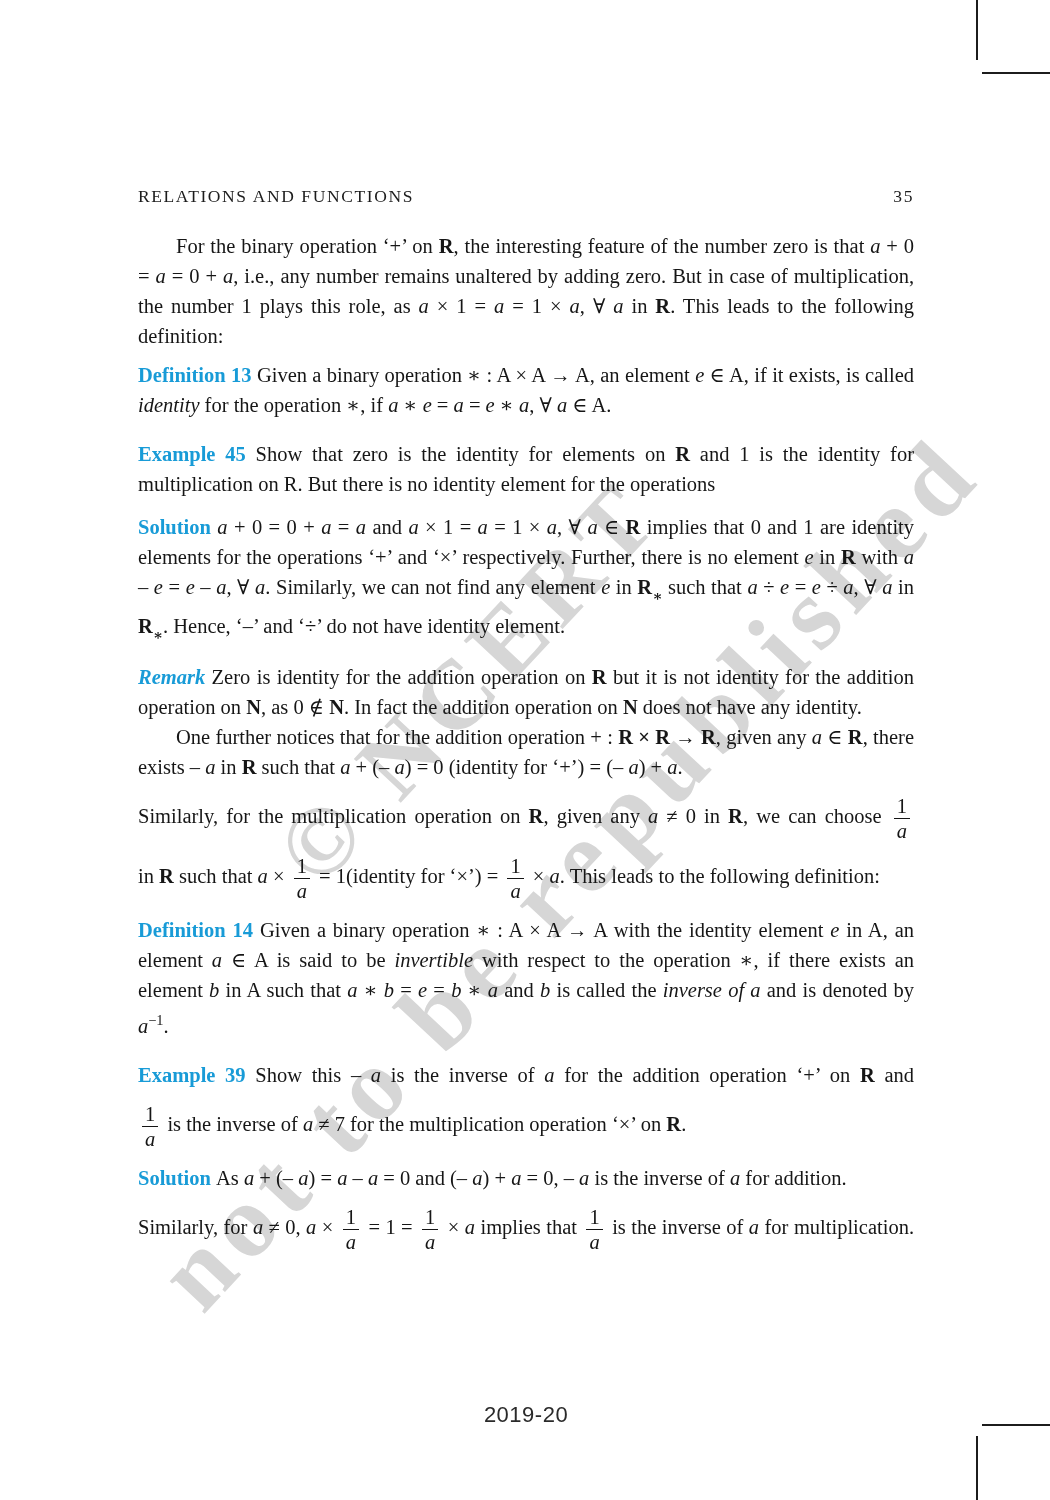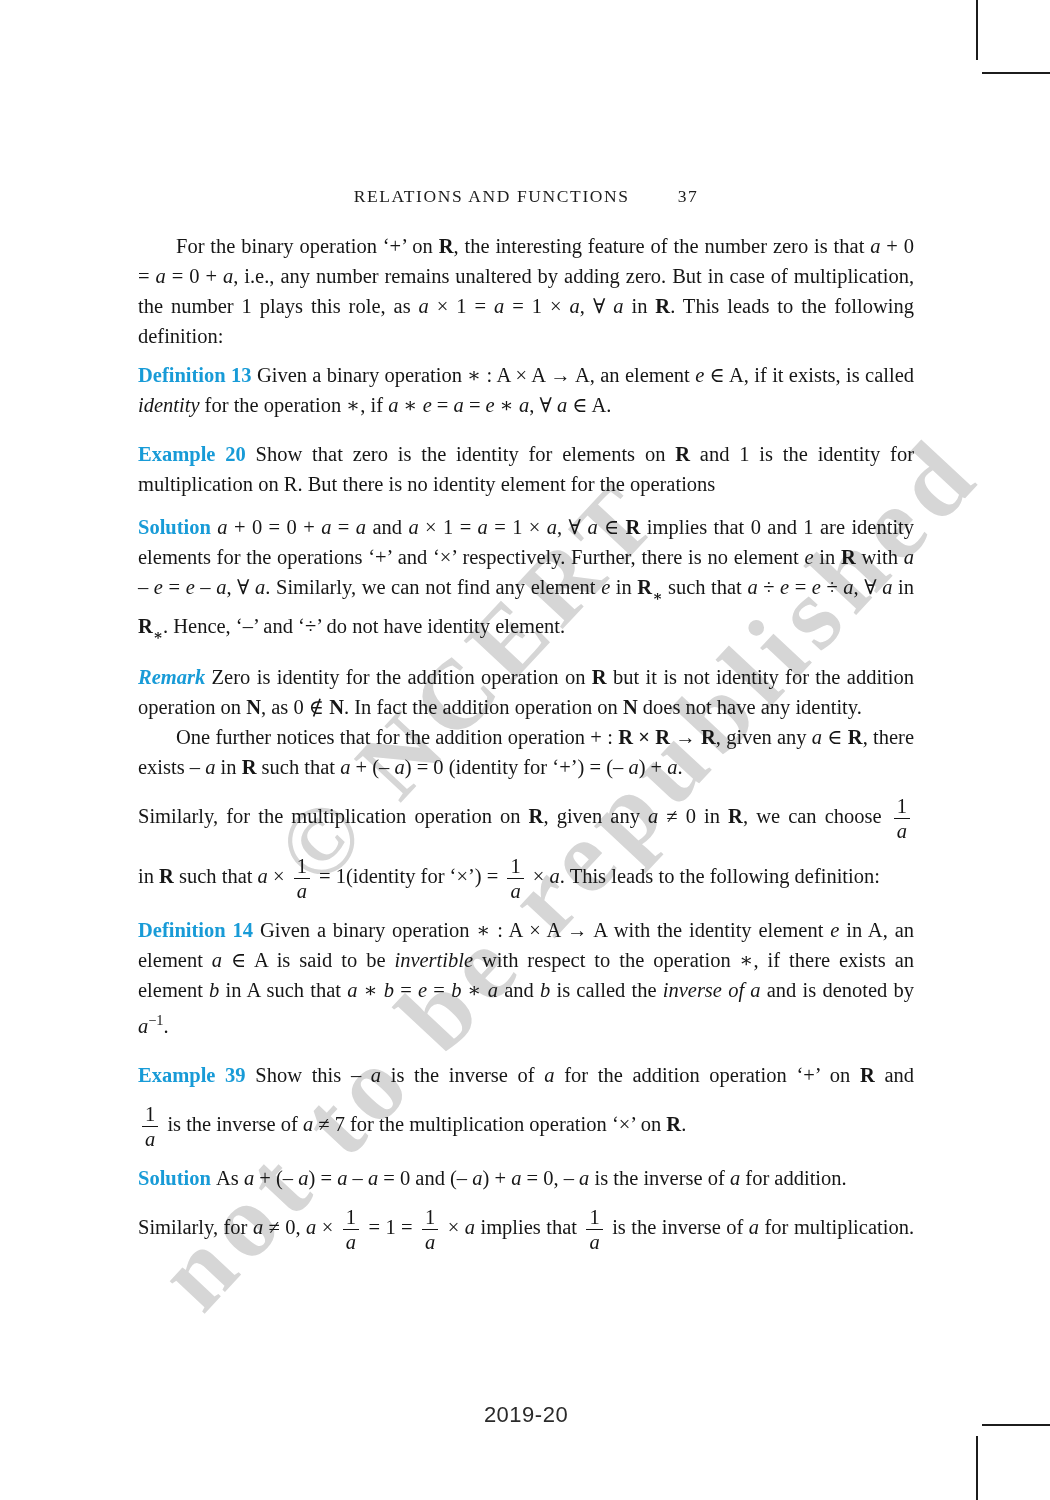--- a/index.html
+++ b/index.html
@@ -27,21 +27,21 @@
   #wm2{left:568px;top:872px;font-size:104px;}
   
   .crop{position:absolute;background:#1c1c1c;z-index:3;}
   #crop-tr-v{left:976px;top:0;width:2px;height:60px;}
   #crop-tr-h{left:982px;top:72px;width:68px;height:2px;}
   #crop-br-h{left:982px;top:1424px;width:68px;height:2px;}
   #crop-br-v{left:976px;top:1436px;width:2px;height:64px;}
   
   .header{
     position:absolute;left:138px;top:186px;width:776px;
-    display:flex;justify-content:center;align-items:baseline;gap:48px;
+    display:flex;justify-content:space-between;align-items:baseline;gap:48px;
     font-size:17.5px;letter-spacing:1.6px;color:#1c1c1c;z-index:2;
   }
   
   .content{
     position:absolute;left:138px;top:231px;width:776px;z-index:1;
     font-size:20.5px;line-height:30px;text-align:justify;
   }
   .blk{margin:0;}
   .indent{text-indent:38px;}
   .spaced-sm{margin-top:9px;}
@@ -77,27 +77,27 @@
   <div class="wm" id="wm1">© NCERT</div>
   <div class="wm" id="wm2">not to be republished</div>
 
   <div class="crop" id="crop-tr-v"></div>
   <div class="crop" id="crop-tr-h"></div>
   <div class="crop" id="crop-br-h"></div>
   <div class="crop" id="crop-br-v"></div>
 
   <div class="header">
     <span>RELATIONS AND FUNCTIONS</span>
-    <span>37</span>
+    <span>35</span>
   </div>
 
   <div class="content" id="blocks">
       <p class="blk indent"><span>For the binary operation ‘+’ on </span><span class="bd">R</span><span>, the interesting feature of the number zero is that </span><span class="it">a</span><span> + 0 = </span><span class="it">a</span><span> = 0 + </span><span class="it">a</span><span>, i.e., any number remains unaltered by adding zero. But in case of multiplication, the number 1 plays this role, as </span><span class="it">a</span><span> × 1 = </span><span class="it">a</span><span> = 1 × </span><span class="it">a</span><span>, ∀ </span><span class="it">a</span><span> in </span><span class="bd">R</span><span>. This leads to the following definition:</span></p>
       <p class="blk spaced-sm"><span class="lbl">Definition 13 </span><span>Given a binary operation ∗ : A × A → A, an element </span><span class="it">e</span><span> ∈ A, if it exists, is called </span><span class="it">identity</span><span> for the operation ∗, if </span><span class="it">a</span><span> ∗ </span><span class="it">e</span><span> = </span><span class="it">a</span><span> = </span><span class="it">e</span><span> ∗ </span><span class="it">a</span><span>, ∀ </span><span class="it">a</span><span> ∈ A.</span></p>
-      <p class="blk spaced-lg"><span class="lbl">Example 20 </span><span>Show that zero is the identity for elements on </span><span class="bd">R</span><span> and 1 is the identity for multiplication on R. But there is no identity element for the operations</span></p>
+      <p class="blk spaced-lg"><span class="lbl">Example 45 </span><span>Show that zero is the identity for elements on </span><span class="bd">R</span><span> and 1 is the identity for multiplication on R. But there is no identity element for the operations</span></p>
       <p class="blk spaced-md"><span class="lbl">Solution </span><span class="it">a</span><span> + 0 = 0 + </span><span class="it">a</span><span> = </span><span class="it">a</span><span> and </span><span class="it">a</span><span> × 1 = </span><span class="it">a</span><span> = 1 × </span><span class="it">a</span><span>, ∀ </span><span class="it">a</span><span> ∈ </span><span class="bd">R</span><span> implies that 0 and 1 are identity elements for the operations ‘+’ and ‘×’ respectively. Further, there is no element </span><span class="it">e</span><span> in </span><span class="bd">R</span><span> with </span><span class="it">a</span><span> – </span><span class="it">e</span><span> = </span><span class="it">e</span><span> – </span><span class="it">a</span><span>, ∀ </span><span class="it">a</span><span>. Similarly, we can not find any element </span><span class="it">e</span><span> in </span><span class="bd">R</span><span class="bd sub">∗</span><span> such that </span><span class="it">a</span><span> ÷ </span><span class="it">e</span><span> = </span><span class="it">e</span><span> ÷ </span><span class="it">a</span><span>, ∀ </span><span class="it">a</span><span> in </span><span class="bd">R</span><span class="bd sub">∗</span><span>. Hence, ‘–’ and ‘÷’ do not have identity element.</span></p>
       <p class="blk spaced-md"><span class="lbl it">Remark </span><span>Zero is identity for the addition operation on </span><span class="bd">R</span><span> but it is not identity for the addition operation on </span><span class="bd">N</span><span>, as 0 ∉ </span><span class="bd">N</span><span>. In fact the addition operation on </span><span class="bd">N</span><span> does not have any identity.</span></p>
       <p class="blk indent"><span>One further notices that for the addition operation + : </span><span class="bd">R × R → R</span><span>, given any </span><span class="it">a</span><span> ∈ </span><span class="bd">R</span><span>, there exists – </span><span class="it">a</span><span> in </span><span class="bd">R</span><span> such that </span><span class="it">a</span><span> + (– </span><span class="it">a</span><span>) = 0 (identity for ‘+’) = (– </span><span class="it">a</span><span>) + </span><span class="it">a</span><span>.</span></p>
       <p class="blk spaced-md justify-last"><span>Similarly, for the multiplication operation on </span><span class="bd">R</span><span>, given any </span><span class="it">a</span><span> ≠ 0 in </span><span class="bd">R</span><span>, we can choose </span><span class="frac">
           <span class="fn">1</span>
           <span class="fd">a</span>
         </span></p>
       <p class="blk spaced-md nowrap"><span>in </span><span class="bd">R</span><span> such that </span><span class="it">a</span><span> × </span><span class="frac">
           <span class="fn">1</span>
           <span class="fd">a</span>

